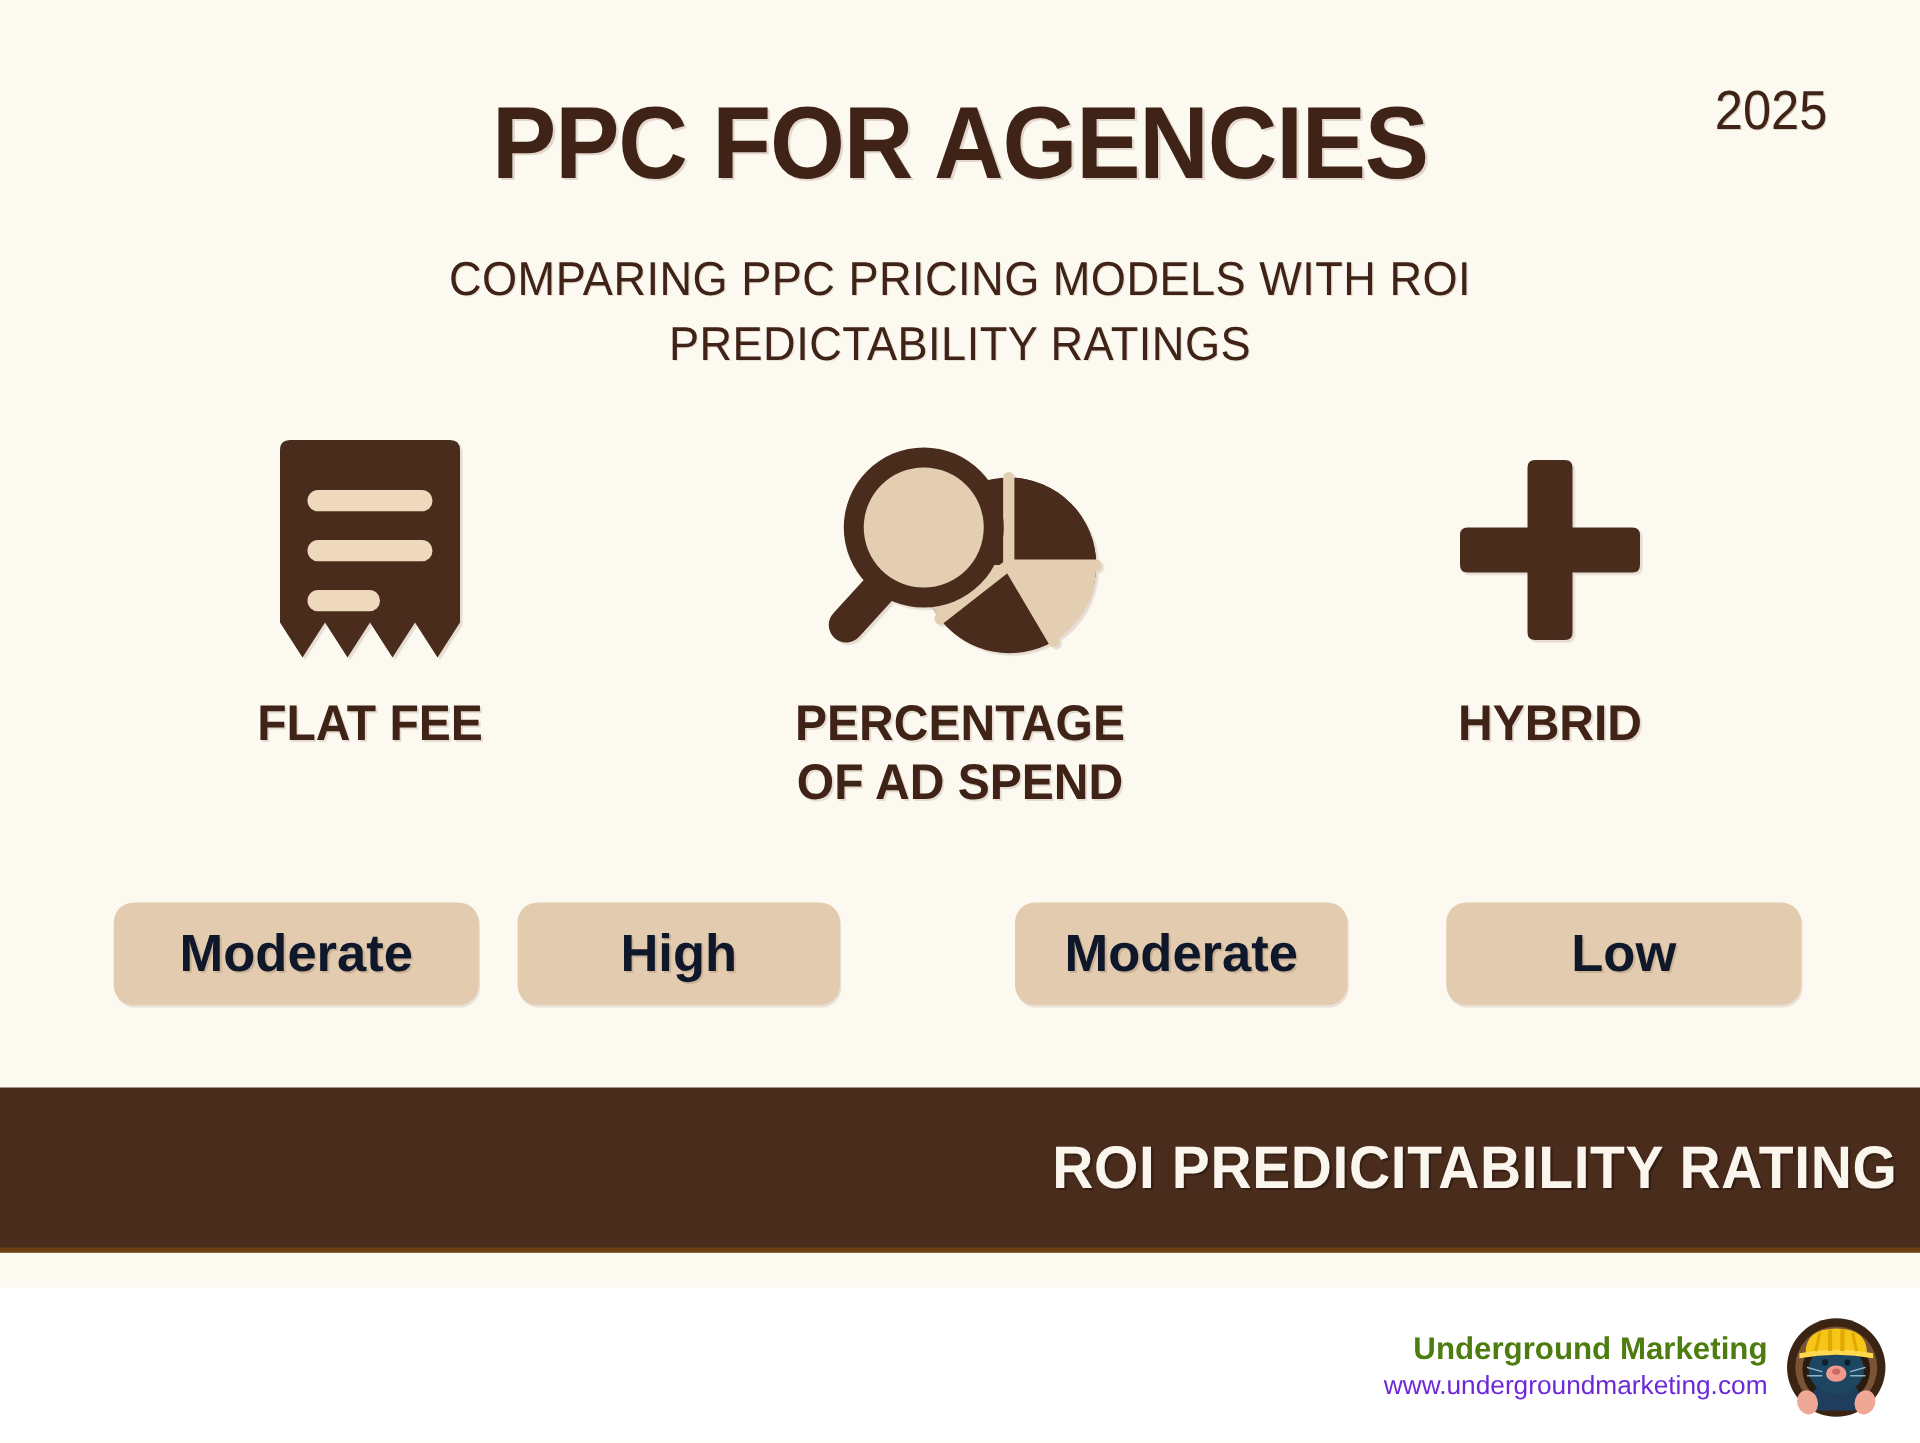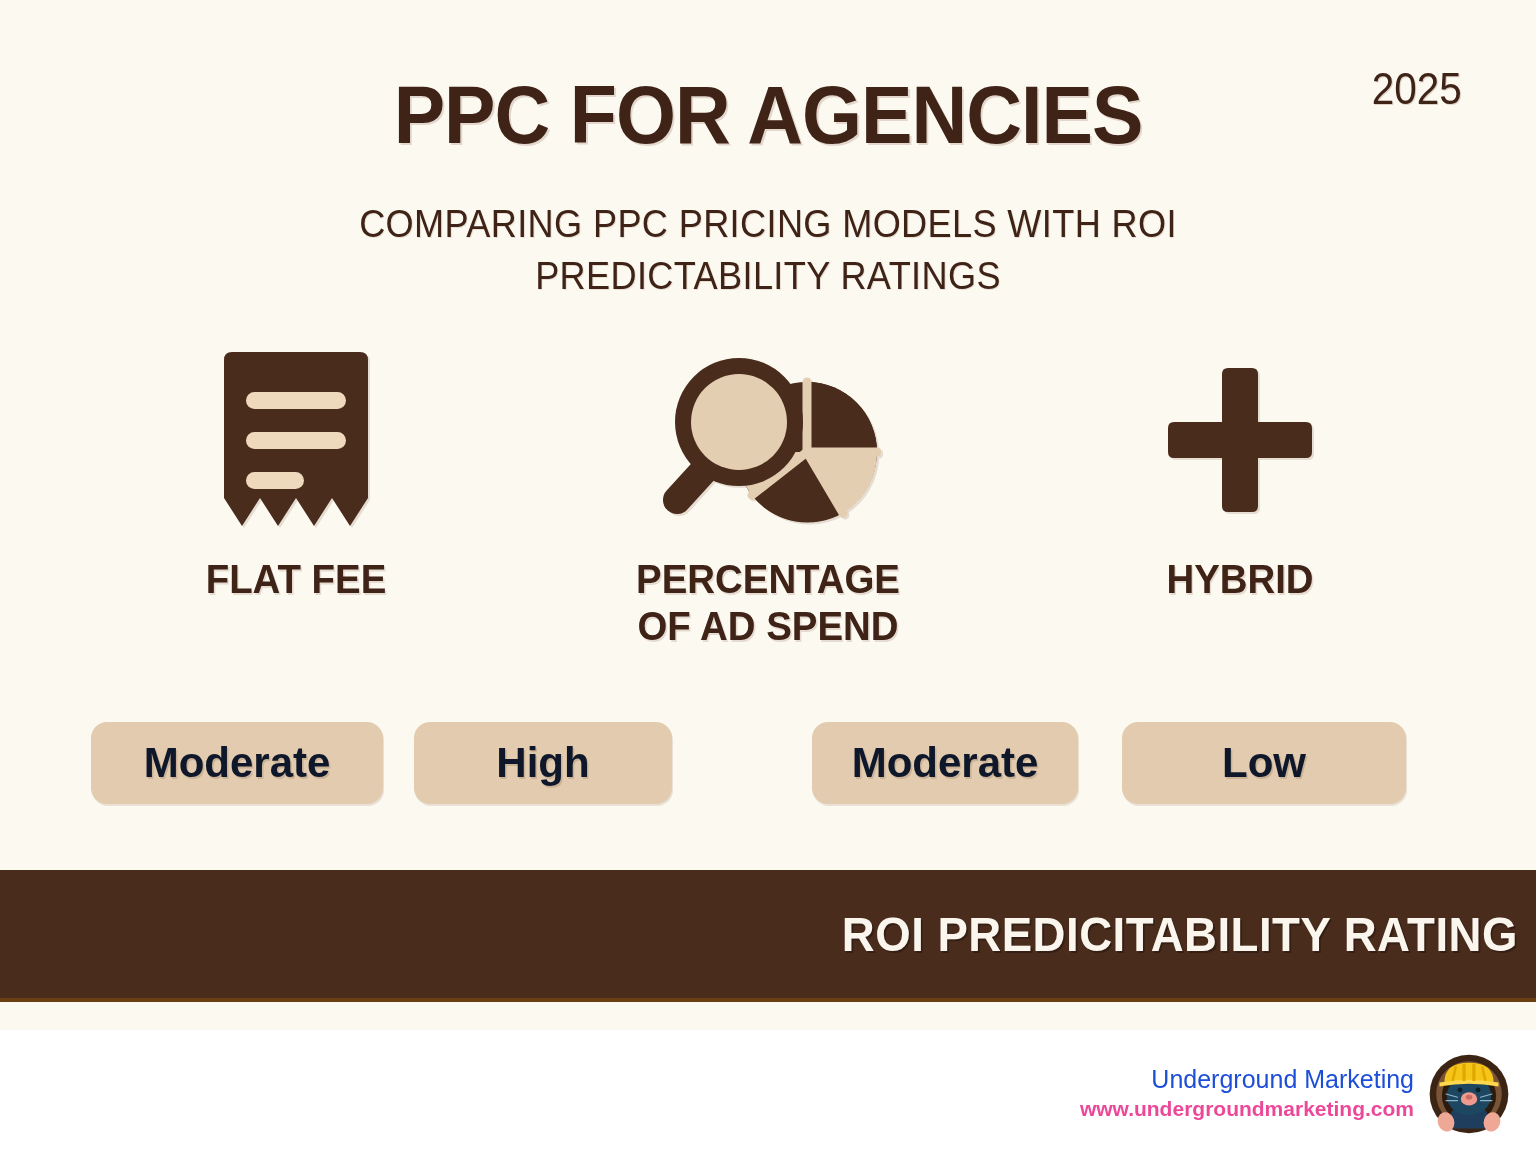--- a/index.html
+++ b/index.html
@@ -102,24 +102,24 @@
 
   
   .footer {
     position:absolute; left:0; top:1034px; width:1536px; height:120px;
     background:#FFFFFF;
     display:flex; align-items:center; justify-content:flex-end;
     padding-right:26px;
   }
   .footer-txt { text-align:right; margin-right:14px; }
   .brand {
-    font-size:25px; font-weight:400; color:#1d4ed8; line-height:1.25;
+    font-size:25px; font-weight:700; color:#4d7c0f; line-height:1.25;
   }
   .url {
-    font-size:21px; font-weight:700; color:#ec4899; line-height:1.35;
+    font-size:21px; font-weight:400; color:#6d28d9; line-height:1.35;
   }
   .logo { width:82px; height:82px; display:block; }
 </style>
 </head>
 <body>
 
 <div class="canvas">
 
   <div class="year">2025</div>
   <div class="title">PPC FOR AGENCIES</div>
@@ -187,21 +187,21 @@
   <div class="badge-row" style="top:722px;">
     <div style="width:354px;display:flex;justify-content:center;">
       <div class="badge w1">Moderate</div>
     </div>
     <div style="width:354px;display:flex;">
       <div class="badge w2">High</div>
     </div>
     <div style="width:354px;display:flex;justify-content:center;">
       <div class="badge w3">Moderate</div>
     </div>
-    <div style="width:354px;display:flex;justify-content:flex-start;">
+    <div style="width:354px;display:flex;justify-content:center;">
       <div class="badge w4">Low</div>
     </div>
   </div>
 
   <div class="bar">
     <div class="bar-text">ROI PREDICITABILITY RATING</div>
   </div>
 
 </div>
 

